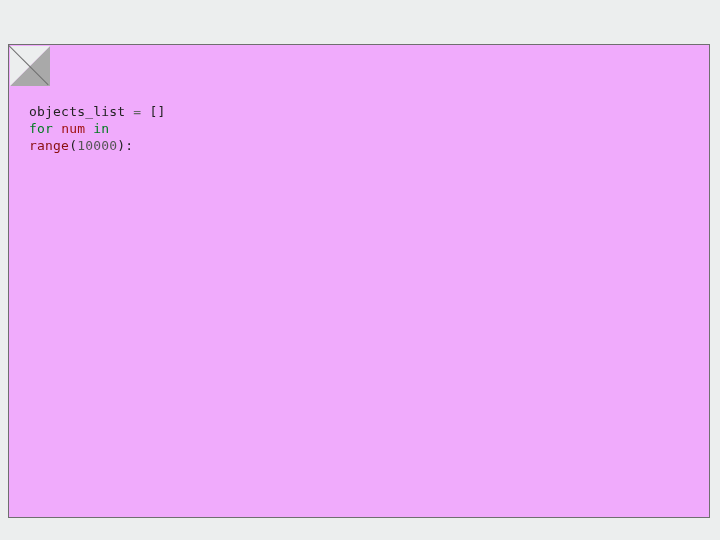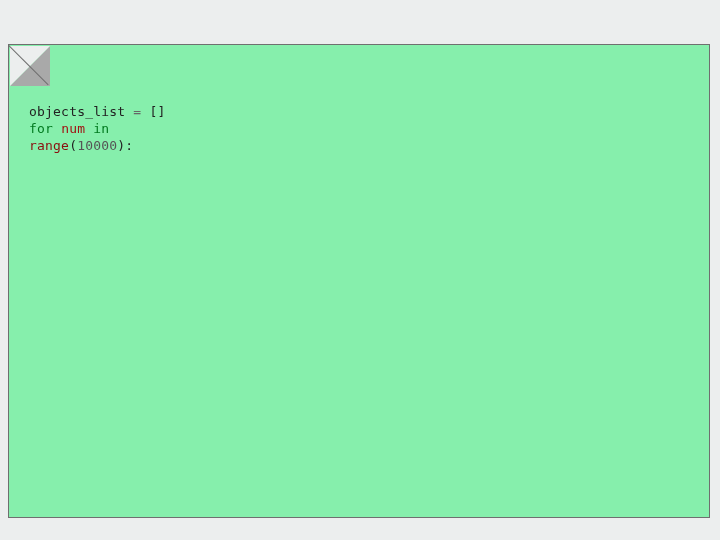--- a/index.html
+++ b/index.html
@@ -19,21 +19,21 @@
     top: 0;
     bottom: 22px;
   }
 
   .card {
     position: absolute;
     left: 0;
     right: 0;
     top: 44px;
     bottom: 0;
-    background: #86efac;
+    background: #f0abfc;
     border: 1px solid #6f6f6f;
     box-sizing: border-box;
   }
 
   .fold-cut {
     position: absolute;
     left: 1px;
     top: 1px;
     width: 0;
     height: 0;

